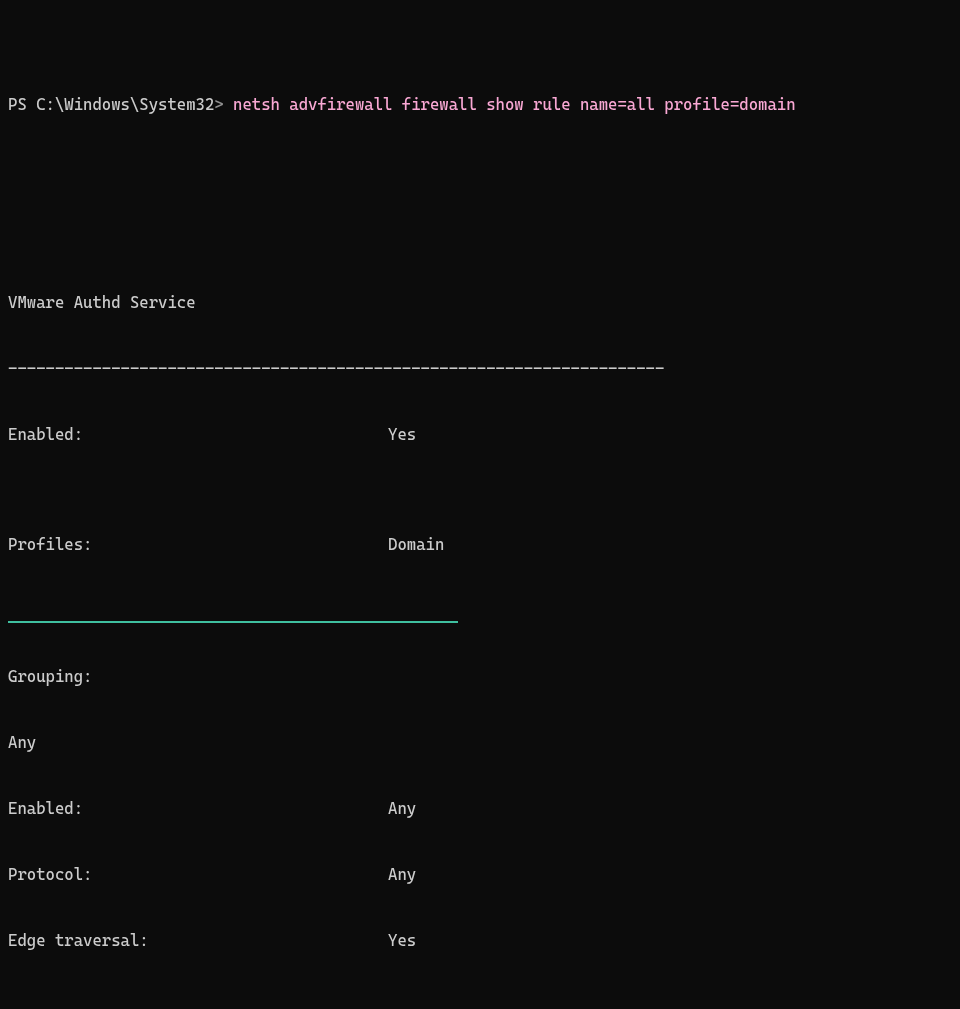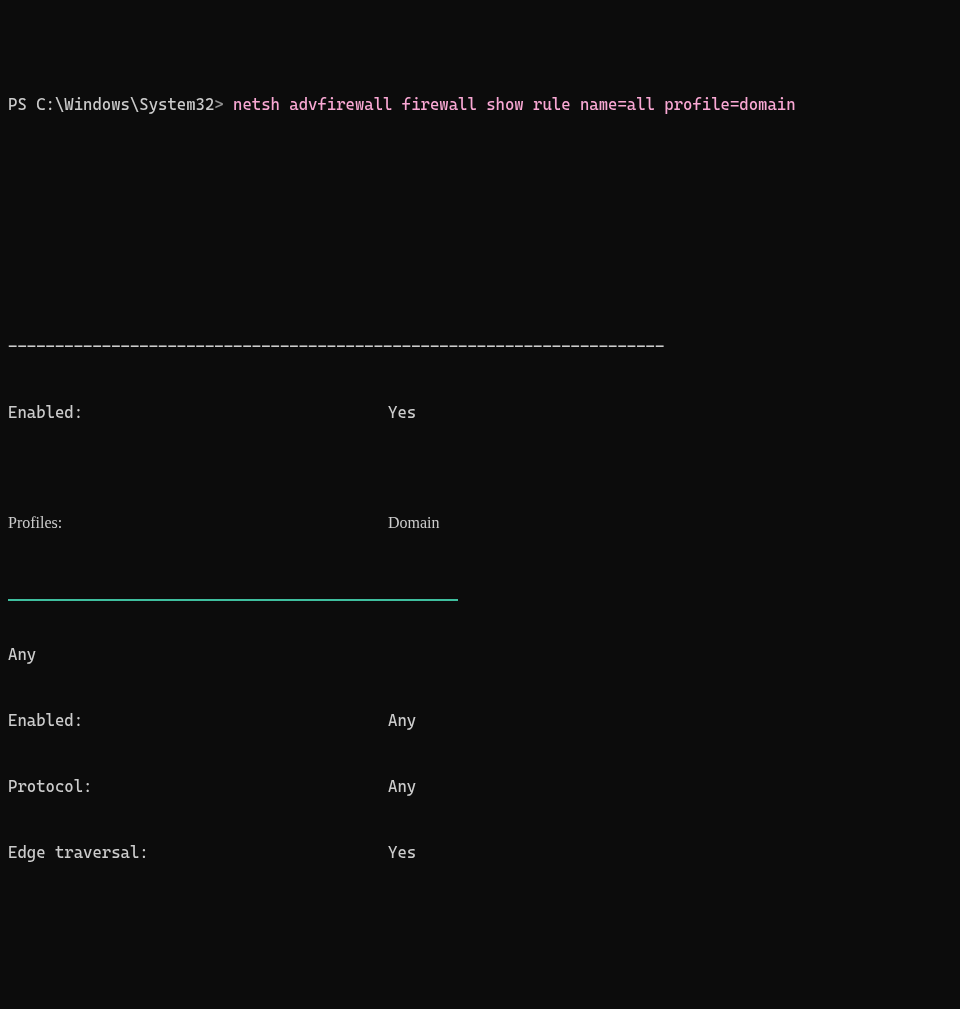--- a/index.html
+++ b/index.html
@@ -23,21 +23,20 @@
   .kv { display: flex; }
   .key { width: 380px; flex: 0 0 380px; }
   .val { }
   .hr {
     color: #cccccc;
     letter-spacing: 0;
   }
   .underline-wrap {
     position: relative;
     display: block;
-    font-family: Liberation Serif, serif;
   }
   .underline-bar {
     position: absolute;
     left: 0;
     bottom: -1px;
     height: 2px;
     background: #3fbf9f;
     width: 450px;
   }
   .blank { height: 22px; }
@@ -46,27 +45,28 @@
 <body>
 
 <div class="terminal">
 
   <span class="line">
 <span class="prompt-prefix">PS C:\Windows\System32</span><span class="prompt-caret">&gt;</span> <span class="cmd">netsh advfirewall firewall show rule name=all profile=domain</span></span>
 
   <div class="blank"></div>
 
   
-  <span class="line kv"></span>
+  <span class="line kv"><span class="val">VMware Authd Service</span></span>
   <span class="line hr">----------------------------------------------------------------------</span>
   <span class="line kv"><span class="key">Enabled:</span><span class="val">Yes</span></span>
   <span class="underline-wrap">
     <span class="line kv"><span class="key">Profiles:</span><span class="val">Domain</span></span>
     <span class="underline-bar"></span>
   </span>
+  <span class="line kv"><span class="key">Grouping:</span><span class="val"></span></span>
   <span class="line kv"><span class="val">Any</span></span>
   <span class="line kv"><span class="key">Enabled:</span><span class="val">Any</span></span>
   <span class="line kv"><span class="key">Protocol:</span><span class="val">Any</span></span>
   <span class="line kv"><span class="key">Edge traversal:</span><span class="val">Yes</span></span>
   
 
   
 
   
   

